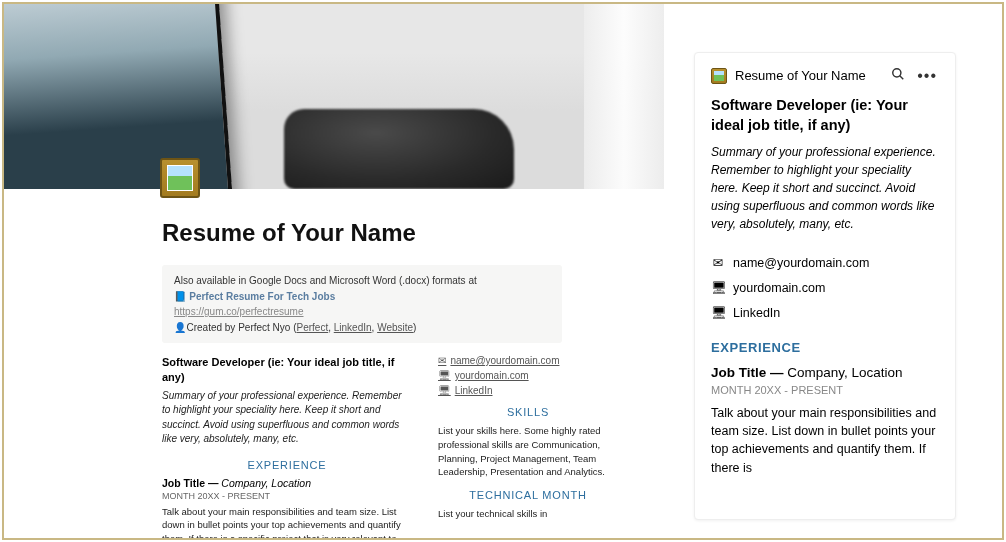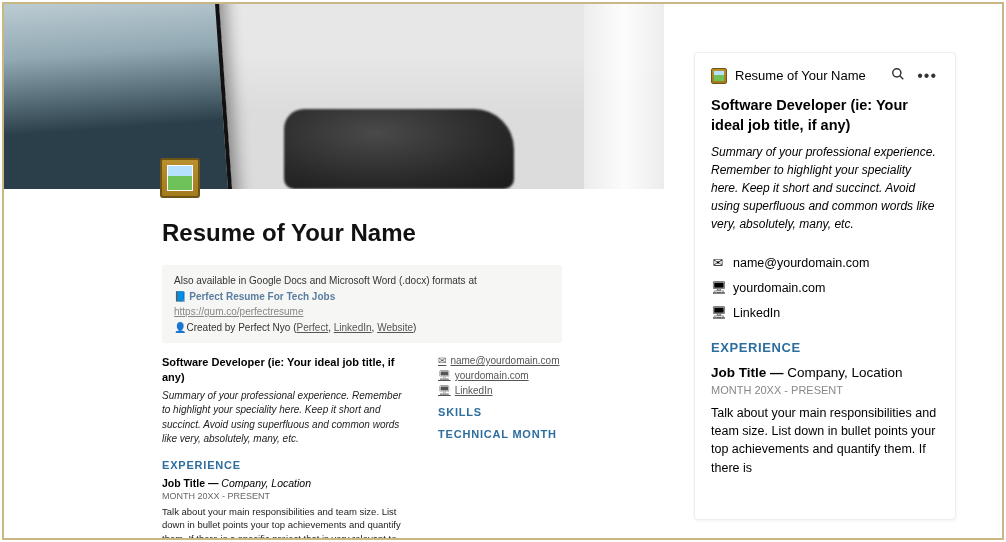--- a/index.html
+++ b/index.html
@@ -84,21 +84,21 @@
     background:#f6f6f5; border-radius:3px; padding:8px 12px; font-size:10px;
     line-height:1.55; width:400px; margin-bottom:12px; color:#333;
   }
   .info-card .blue { color:#5a7da0; font-weight:600; }
   .info-card a { }
   .two-col { display:flex; gap:26px; width:500px; }
   .col-l { width:250px; }
   .col-r { width:180px; }
   .jobtitle { font-size:11px; font-weight:700; line-height:1.35; margin:0 0 4px; }
   .summary { font-size:10px; font-style: italic; line-height:1.45; color:#222; margin:0 0 12px;}
-  .section-h { color:#2d6e9e; font-size:11px; font-weight:700; letter-spacing:.8px; margin:10px 0 6px; }
+  .section-h { color:#2d6e9e; font-size:11px; font-weight:400; letter-spacing:.8px; margin:10px 0 6px;text-align:center; }
   .job-line { font-size:10.5px; font-weight:700; margin-bottom:2px; }
   .job-line .light { font-weight:400; font-style: italic; }
   .date-range { font-size:9px; color:#666; margin-bottom:4px;}
   .body-text { font-size:9.5px; line-height:1.45; color:#222; }
   .contact-item { font-size:10px; display:flex; align-items:center; gap:4px; margin-bottom:4px; text-decoration:underline; color:#555;}
   .ci-icon { font-size:10px; color:#555; }
 
   
   .right-card {
     width:262px; margin-top:48px;
@@ -170,21 +170,23 @@
           </div>
           <div class="contact-item">
             <span class="ci-icon">🖥</span>
             <span>yourdomain.com</span>
           </div>
           <div class="contact-item">
             <span class="ci-icon">🖥</span>
             <span>LinkedIn</span>
           </div>
           <div class="section-h">SKILLS</div>
+          <div class="body-text">List your skills here. Some highly rated professional skills are Communication, Planning, Project Management, Team Leadership, Presentation and Analytics.</div>
           <div class="section-h">TECHNICAL MONTH</div>
+          <div class="body-text">List your technical skills in</div>
         </div>
       </div>
     </div>
   </div>
 
   <div class="right-card">
     <div class="rc-header">
       <span class="rc-icon"></span>
       <span class="rc-title">Resume of Your Name</span>
       <span class="rc-search">

